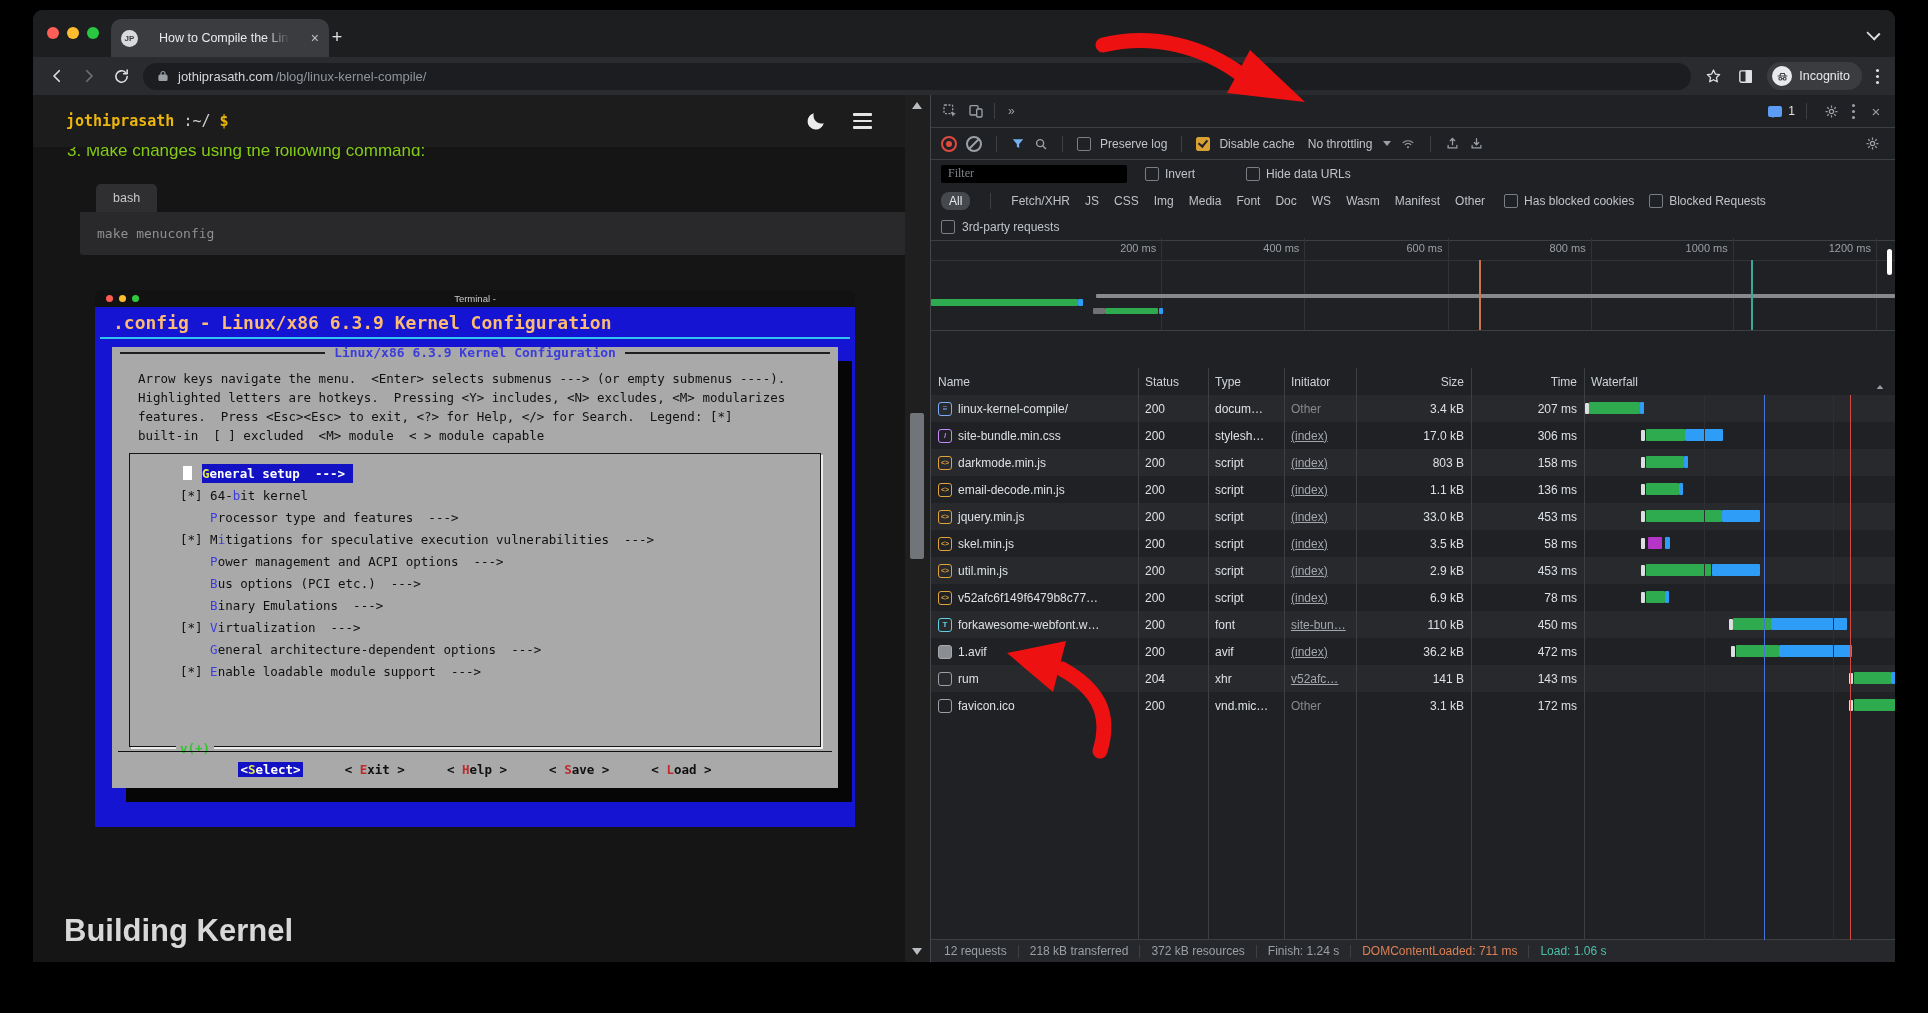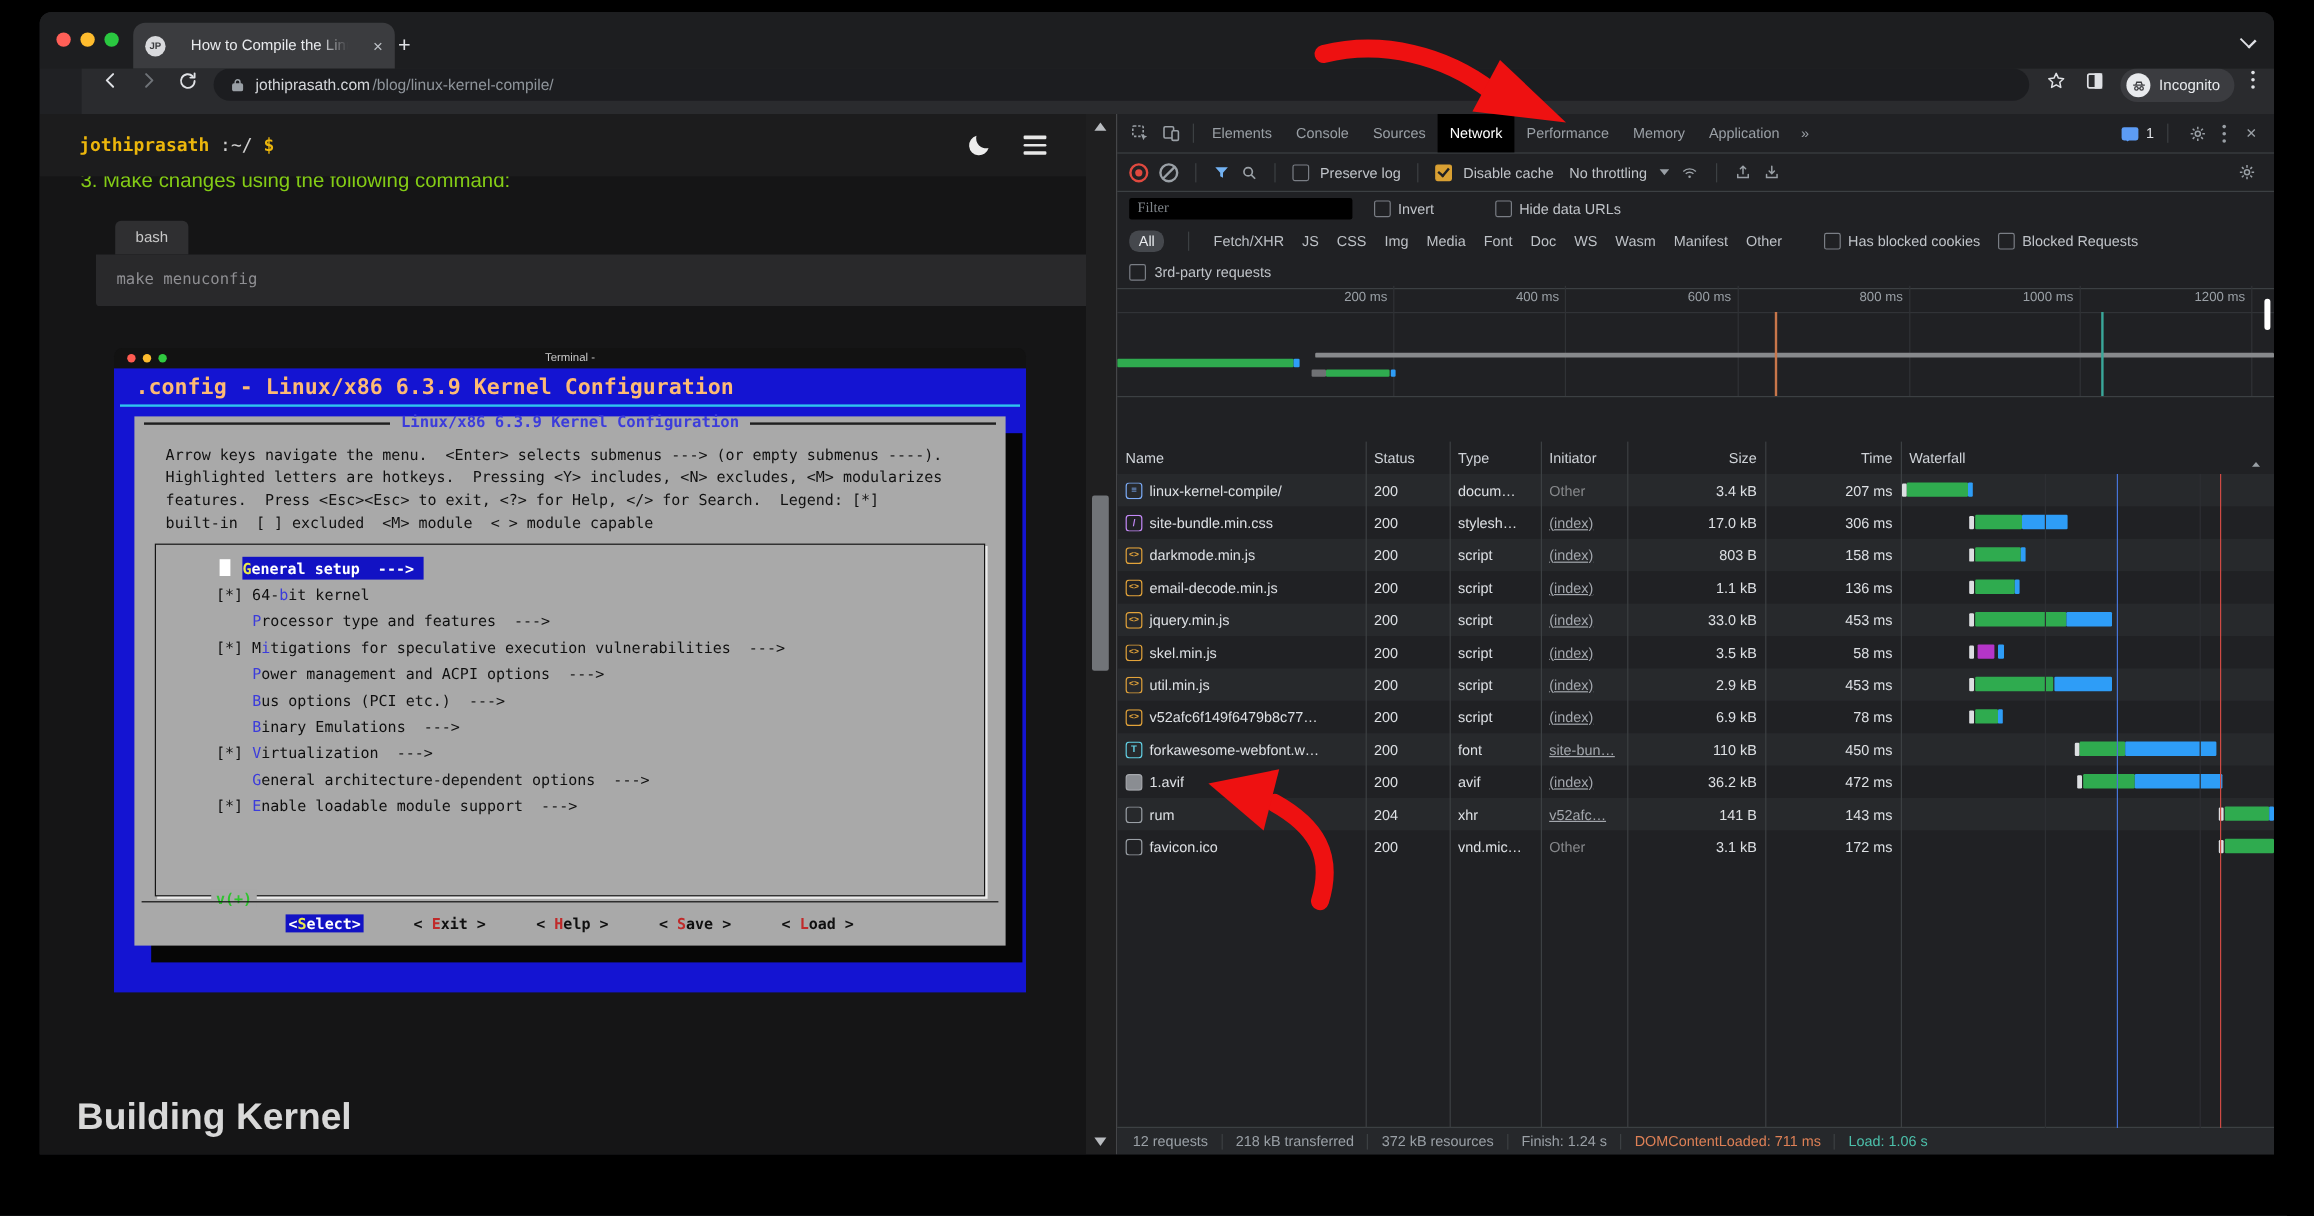--- a/index.html
+++ b/index.html
@@ -22,21 +22,21 @@
   .tab-title{color:#e8eaed;font-size:12.5px;white-space:nowrap;overflow:hidden;flex:1;
              -webkit-mask-image:linear-gradient(90deg,#000 82%,transparent);
              mask-image:linear-gradient(90deg,#000 82%,transparent);}
   .tab-close{color:#bdc1c6;font-size:14px;line-height:14px;flex:0 0 auto;cursor:default;}
   .newtab{position:absolute;left:292px;top:16px;width:24px;height:24px;color:#dfe1e5;
           font-size:18px;line-height:22px;text-align:center;}
   .strip-chev{position:absolute;right:16px;top:18px;width:9px;height:9px;border-right:2px solid #dfe1e5;
           border-bottom:2px solid #dfe1e5;transform:rotate(45deg) scaleY(.8);}
 
   
-  .toolbar{height:38px;background:#2a2b2e;display:flex;gap:12px;padding:0 14px;margin-left:35px;}
+  .toolbar{height:38px;background:#2a2b2e;display:flex;align-items:center;gap:12px;padding:0 14px;}
   .nav-ic{width:20px;height:20px;flex:0 0 auto;display:flex;align-items:center;justify-content:center;}
   .urlbar{flex:1;height:27px;border-radius:14px;background:#1c1d20;display:flex;align-items:center;
           gap:9px;padding:0 14px;font-size:13px;color:#d4d6da;}
   .url-path{color:#8f959b}
   .incog{height:28px;border-radius:14px;background:#3b3c40;display:flex;align-items:center;gap:7px;
          padding:0 12px 0 5px;color:#e8eaed;font-size:12.5px;flex:0 0 auto;}
   .incog-circ{width:20px;height:20px;border-radius:50%;background:#e8eaed;display:flex;align-items:center;justify-content:center;}
   .kebab{display:flex;flex-direction:column;gap:3px;padding:2px;}
   .kebab i{width:3px;height:3px;border-radius:50%;background:#dfe1e5;}
 
@@ -126,21 +126,21 @@
   .lbl{color:#c0c4c9;white-space:nowrap;}
   .caret{width:0;height:0;border-left:4px solid transparent;border-right:4px solid transparent;
          border-top:5px solid #9aa0a6;margin-left:2px;}
   .dt-filterrow{height:27px;display:flex;align-items:center;gap:18px;padding:0 10px;}
   .filter-input{width:172px;height:18px;background:#000000;border-radius:2px;color:#80868b;
                 display:flex;align-items:center;padding:0 7px;font-family:Liberation Serif, serif;}
   .cbrow{display:flex;align-items:center;gap:6px;}
   .dt-chips{height:27px;display:flex;align-items:center;gap:15px;padding:0 10px;}
   .chip{color:#bdc1c6;white-space:nowrap;}
   .chip.sel{background:#45484d;color:#e8eaed;border-radius:8px;padding:2px 8px;}
-  .chip-gap{display:flex;align-items:center;gap:15px;margin-left:20px;}
+  .chip-gap{display:flex;align-items:center;gap:15px;margin-left:4px;}
   .dt-3p{height:26px;display:flex;align-items:center;gap:7px;padding:0 10px;border-bottom:1px solid #3c4043;}
 
   .dt-overview{position:absolute;top:143px;left:0;right:0;height:92px;border-bottom:1px solid #3c4043;overflow:hidden;}
   .ruler{position:absolute;top:0;left:0;right:0;height:22px;border-bottom:1px solid #313337;}
   .ovtick{position:absolute;top:4px;transform:translateX(-100%);padding-right:5px;font-size:11px;color:#9aa0a6;white-space:nowrap;}
   .ovgrid{position:absolute;top:0;bottom:0;width:1px;background:#303236;}
   .ovseg{position:absolute;border-radius:1px;}
   .ovline{position:absolute;top:22px;bottom:0;width:2px;}
   .ovthumb{position:absolute;right:3px;top:11px;width:5px;height:26px;background:#fff;border-radius:3px;}
 
@@ -339,29 +339,20 @@
               <path d="M13 13l8 3.2-3.2 1.4-1.4 3.2z" fill="#9aa0a6" stroke="none"></path>
             </svg>
         </span>
         <span class="dt-ic">
           <svg width="16" height="16" viewBox="0 0 24 24" fill="none" stroke="#9aa0a6" stroke-width="2">
               <rect x="3" y="4" width="12" height="14" rx="1.5"></rect>
               <rect x="13" y="9" width="8" height="12" rx="1.5" fill="#202124"></rect>
             </svg>
         </span>
         <span class="vsep"></span>
-        <span id="dt-tabs" style="display:flex;align-items:center;">
-            <span class="dt-tab">Elements</span>
-            <span class="dt-tab">Console</span>
-            <span class="dt-tab">Sources</span>
-            <span class="dt-tab active">Network</span>
-            <span class="dt-tab">Performance</span>
-            <span class="dt-tab">Memory</span>
-            <span class="dt-tab">Application</span>
-          </span>
         <span class="dt-more">»</span>
         <span class="dt-right">
           <span class="bubble"></span>
           <span class="issue-count">1</span>
           <span class="vsep"></span>
           <span class="dt-ic">
             <svg width="15" height="15" viewBox="0 0 24 24" fill="none" stroke="#9aa0a6" stroke-width="2">
                 <circle cx="12" cy="12" r="3.4"></circle>
                 <path d="M12 2.5v3.4M12 18.1v3.4M2.5 12h3.4M18.1 12h3.4M5.2 5.2l2.4 2.4M16.4 16.4l2.4 2.4M18.8 5.2l-2.4 2.4M7.6 16.4l-2.4 2.4"></path>
               </svg>

